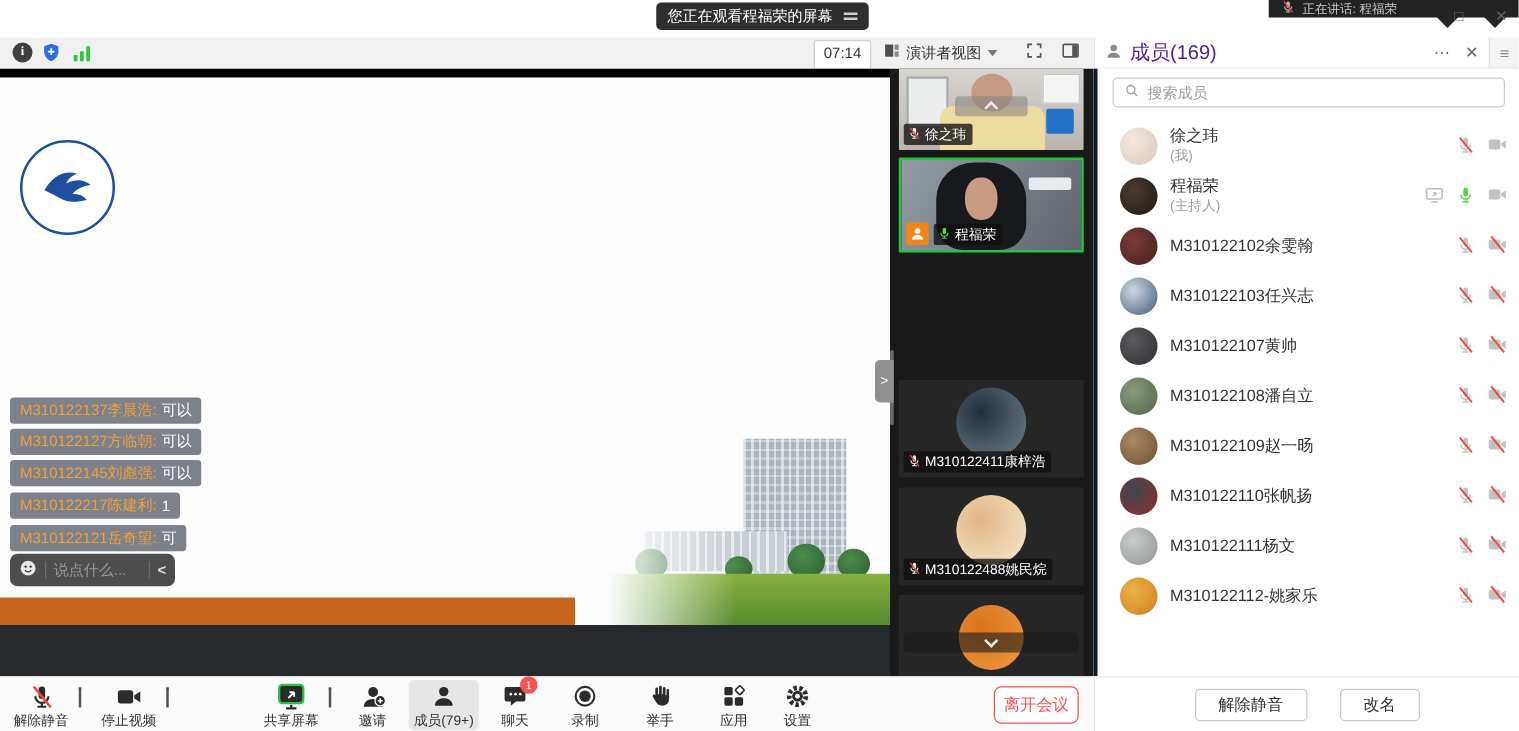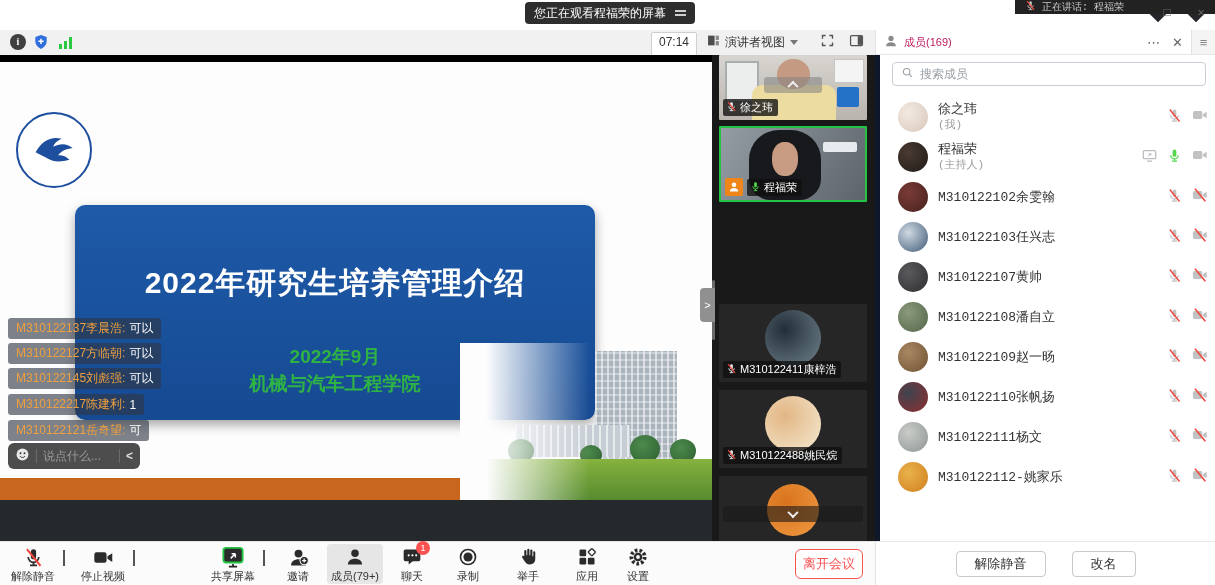--- a/index.html
+++ b/index.html
@@ -1,21 +1,21 @@
 <!DOCTYPE html>
 <html><head>
 <meta charset="utf-8">
 <style>
   * { margin:0; padding:0; box-sizing:border-box; }
   html,body { width:1215px; height:585px; overflow:hidden; }
   body { font-family:"Liberation Sans","DejaVu Sans",sans-serif; background:#fff; position:relative; font-size:12px; color:#333; }
   .abs { position:absolute; }
 
   
-  .titlebar { left:0; top:0; width:1215px; height:30px; background:#fff;font-family:Liberation Mono, monospace; }
+  .titlebar { left:0; top:0; width:1215px; height:30px; background:#fff; }
   .watch-pill { left:525px; top:2px; height:22px; background:#2e2e2e; border-radius:4px; color:#fff;
     display:flex; align-items:center; gap:9px; padding:0 9px; font-size:12px; }
   .watch-pill .list-ic { display:flex; flex-direction:column; gap:2px; }
   .watch-pill .list-ic i { display:block; width:11px; height:2px; background:#cfcfcf; }
   .speak-banner { left:1015px; top:0; width:200px; height:14px; background:#222; color:#c9c9c9;
     display:flex; align-items:center; gap:6px; padding-left:10px; font-size:10px; overflow:hidden; white-space:nowrap; }
   .shade { width:16px; height:16px; background:#26262a; transform:rotate(45deg); top:3px; }
   .win-btn { top:5px; width:18px; height:16px; color:#666; font-size:12px; text-align:center; line-height:16px; cursor:default; }
 
   
@@ -25,21 +25,21 @@
   .sig { left:59px; top:37px; display:flex; align-items:flex-end; gap:2px; height:12px; }
   .sig i { display:block; width:3px; background:#29c940; }
   .timer { left:651px; top:32px; width:46px; height:24px; background:#fff; border:1px solid #cfcfcf; border-radius:2px;
     text-align:center; line-height:18px; font-size:12px; color:#333; }
   .view-btn { left:707px; top:32px; height:20px; display:flex; align-items:center; gap:5px; font-size:12px; color:#333; }
   .caret-down { width:0; height:0; border-left:4px solid transparent; border-right:4px solid transparent; border-top:5px solid #777; }
 
   
   .member-header { left:875px; top:30px; width:316px; height:25px; background:#fff; border-left:1px solid #e2e2e2;
     border-bottom:1px solid #e6e6e6; display:flex; align-items:center; padding:0 8px; gap:6px; }
-  .member-header .title { font-size:11px; color:#be185d; }
+  .member-header .title { font-size:16px; color:#4c1d95; }
   .mh-right { margin-left:auto; display:flex; align-items:center; gap:12px; color:#666; font-size:13px; }
   .mh-hamburger { left:1191px; top:30px; width:24px; height:25px; background:#f4f4f4; border-left:1px solid #e2e2e2;
     border-bottom:1px solid #e6e6e6; color:#888; text-align:center; line-height:25px; font-size:13px; }
 
   
   .share-area { left:0; top:55px; width:712px; height:486px; background:#26292c; overflow:hidden; }
   .share-topstrip { left:0; top:0; width:712px; height:7px; background:#000; }
   .ppt { left:0; top:7px; width:712px; height:438px; background:#fdfdfe; overflow:hidden; }
   .uni-logo { left:16px; top:50px; width:76px; height:76px; border-radius:50%; background:#fff; border:2.5px solid #1d4f9e;
     display:flex; align-items:center; justify-content:center; }
@@ -93,21 +93,21 @@
   .scene1 .head { position:absolute; left:58px; top:4px; width:33px; height:30px; background:#c59a82; border-radius:50% 50% 46% 46%; }
   .scene1 .torso { position:absolute; left:33px; top:30px; width:84px; height:36px; background:#ecdca0; border-radius:10px 10px 0 0; }
   .scene1 .board { position:absolute; right:3px; top:4px; width:30px; height:24px; background:#f4f4f4; border:1px solid #c5c5c5; }
   .scene1 .blue { position:absolute; right:8px; top:32px; width:22px; height:20px; background:#2471c8; border-radius:2px; }
   .scene2 { position:absolute; inset:0; background:linear-gradient(120deg,#959da4,#5d646b); }
   .scene2 .ac { position:absolute; right:8px; top:14px; width:34px; height:10px; background:#e8ebed; border-radius:2px; }
   .scene2 .hair { position:absolute; left:28px; top:2px; width:72px; height:70px; background:#17191c; border-radius:42% 42% 30% 30%; }
   .scene2 .face { position:absolute; left:51px; top:14px; width:26px; height:34px; background:#c79c82; border-radius:46%; }
 
   
-  .member-panel { left:875px; top:55px; width:340px; height:486px; background:#fff; border-left:5px solid #0f172a; overflow:hidden;font-family:Liberation Mono, monospace; }
+  .member-panel { left:875px; top:55px; width:340px; height:486px; background:#fff; border-left:3px solid #0f172a; overflow:hidden; }
   .search-box { left:12px; top:7px; width:314px; height:24px; border:1px solid #c9ced6; border-radius:4px; background:#fff;
     display:flex; align-items:center; gap:6px; padding:0 8px; }
   .search-box .ph { color:#9aa0a6; font-size:12px; }
   .member-list { left:0; top:42px; width:340px; }
   .m-row { position:relative; height:40px; }
   .m-avatar { position:absolute; left:18px; top:50%; transform:translateY(-50%); width:30px; height:30px; border-radius:50%; }
   .m-name { position:absolute; left:58px; font-size:13px; color:#333; white-space:nowrap; }
   .m-sub { position:absolute; left:58px; font-size:11px; color:#9b9b9b; }
   .m-icons { position:absolute; right:12px; top:50%; transform:translateY(-50%); display:flex; gap:10px; align-items:center; }
   .member-footer { left:875px; top:541px; width:340px; height:44px; background:#fff; border-top:1px solid #e8e8e8;
@@ -198,27 +198,20 @@
 <div class="abs mh-hamburger">≡</div>
 
 <div class="abs share-area">
   <div class="abs share-topstrip"></div>
   <div class="abs ppt">
     <div class="abs uni-logo">
       <svg width="52" height="52" viewBox="0 0 24 24">
           <path d="M3.5 13c3-5.5 7.5-7.5 12-6.2-2.2 1-3.4 2.2-3.9 3.7 3.2-1.7 6.5-1.6 9 .6-3.1.4-5.2 1.4-6.7 3.3 2.1-.1 3.7.5 5.2 2.1-4.2 1.2-7.5 1-10-.6-2.1-1.3-3.9-1.9-5.6-2.9z" fill="#1d4f9e"></path>
         </svg>
     </div>
-    <div class="abs slide">
-      <div class="abs slide-title">2022年研究生培养管理介绍</div>
-      <div class="abs slide-sub">
-        <div>2022年9月</div>
-        <div>机械与汽车工程学院</div>
-      </div>
-    </div>
     <div class="abs orange-bar"></div>
     <div class="abs campus">
       <div class="abs tower"></div>
         <div class="abs low"></div>
       <div class="abs tree" style="left:48px;top:96px;width:26px;height:24px"></div>
       <div class="abs tree" style="left:170px;top:92px;width:30px;height:28px"></div>
       <div class="abs tree" style="left:210px;top:96px;width:26px;height:24px"></div>
       <div class="abs tree" style="left:120px;top:102px;width:22px;height:20px"></div>
       <div class="abs grass"></div>
         <div class="abs fade"></div>

